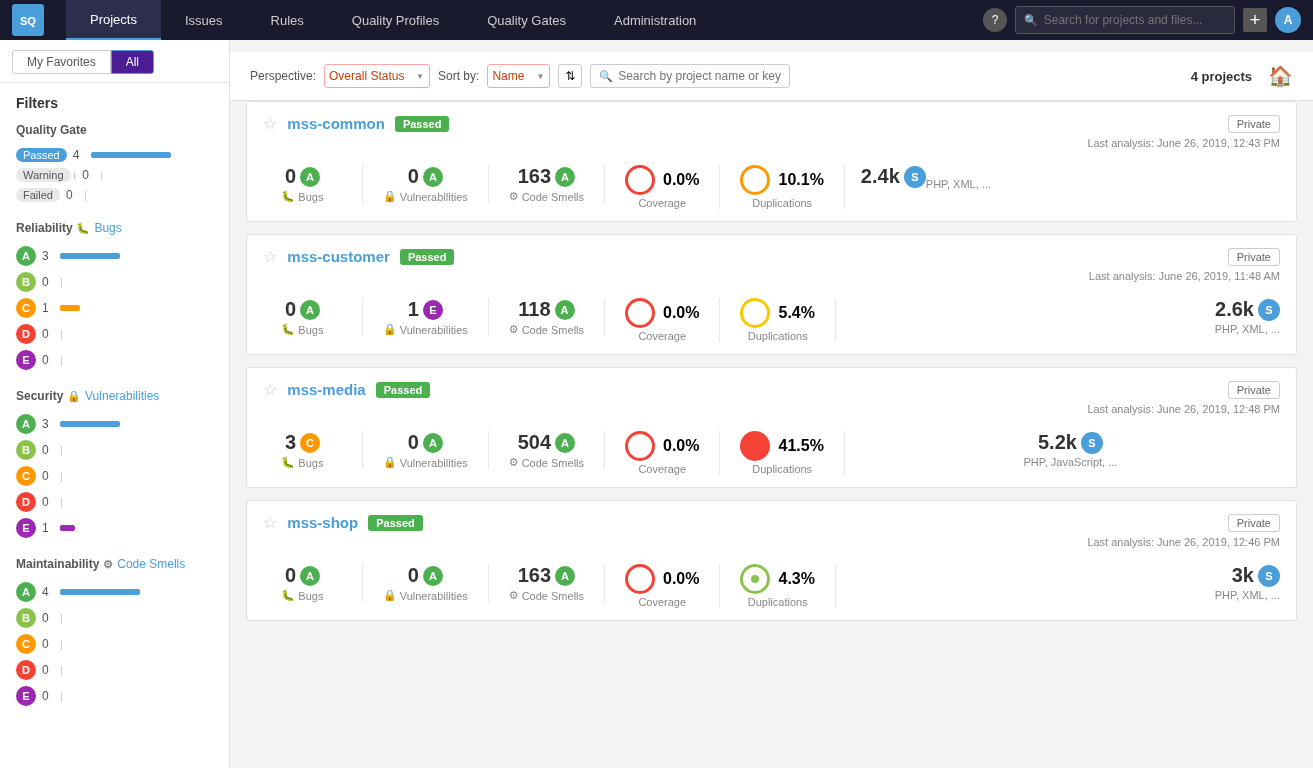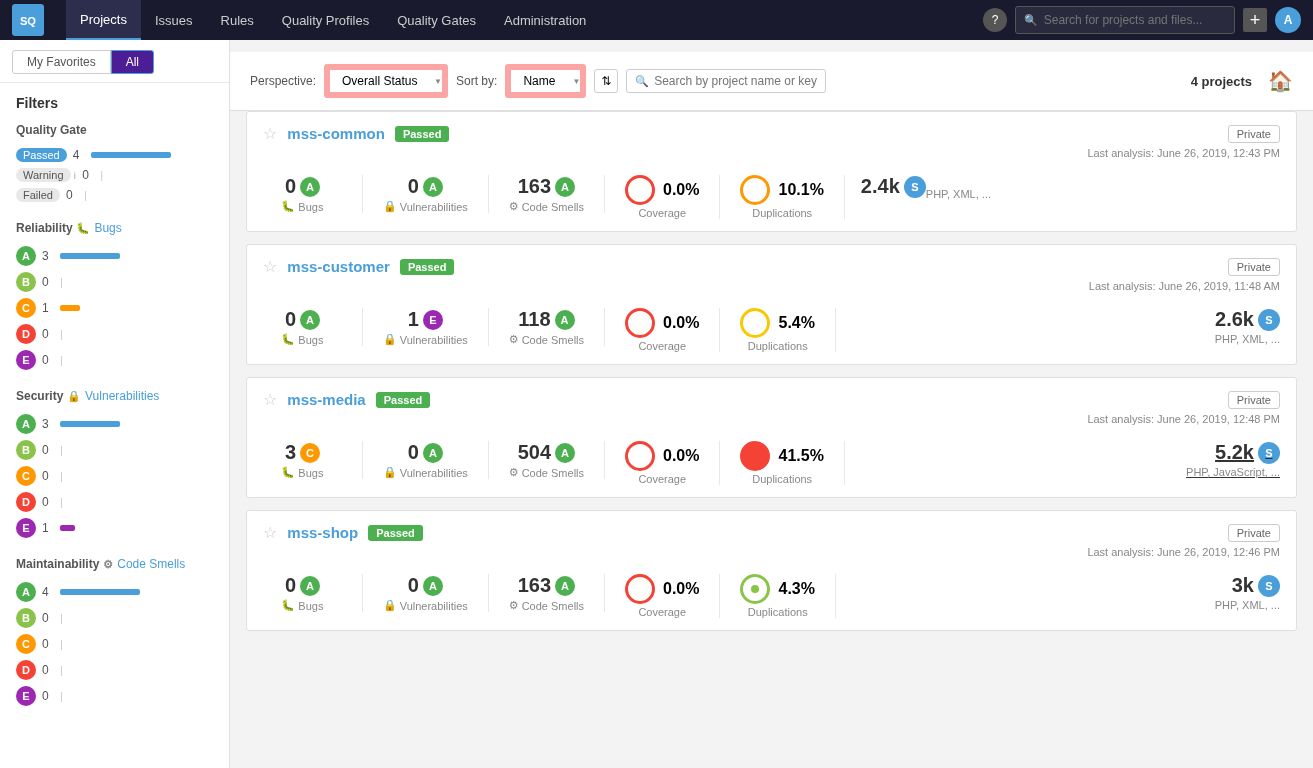--- a/index.html
+++ b/index.html
@@ -26,21 +26,21 @@
     }
     .nav-links {
       display: flex;
       align-items: center;
       flex: 1;
       gap: 0;
     }
     .nav-link {
       color: #ccc;
       text-decoration: none;
-      padding: 0 14px;
+      padding: 0 24px;
       height: 40px;
       display: flex;
       align-items: center;
       font-size: 13px;
       cursor: pointer;
       white-space: nowrap;
     }
     .nav-link.active { background: #2d2d4e; color: #fff; border-bottom: 2px solid #4a9eda; }
     .navbar-right {
       display: flex;
@@ -216,26 +216,26 @@
       z-index: 10;
     }
     .perspective-row {
       display: flex;
       align-items: center;
       gap: 8px;
       flex: 1;
     }
     .label-text { font-size: 12px; color: #555; }
     .select-box {
-      border: 6px solid #fca5a5;
+      border: 1px solid #fca5a5;
       border-radius: 3px;
-      padding: 4px 24px 4px 12px;
+      padding: 4px 24px 4px 4px;
       font-size: 12px;
       background: #fff;
-      color: #000000;
+      color: #c2410c;
       appearance: none;
       cursor: pointer;
       position: relative;
     }
     .select-wrapper {
       position: relative;
       display: inline-flex;
       align-items: center;
     }
     .select-wrapper::after {
@@ -751,21 +751,21 @@
         </div>
         <div class="metric-label">Coverage</div>
       </div>
       <div class="metric-item">
         <div class="metric-value-row">
           <div style="width:30px;height:30px;border-radius:50%;background:#f44336;display:flex;align-items:center;justify-content:center;"></div>
           <span class="metric-percent" style="margin-left:4px;">41.5%</span>
         </div>
         <div class="metric-label">Duplications</div>
       </div>
-      <div style="flex:1;display:flex;flex-direction:column;align-items:flex-end;padding-left:16px;text-decoration:underline;">
+      <div style="flex:1;display:flex;flex-direction:column;align-items:center;padding-left:16px;">
         <div class="metric-value-row">
           <span class="metric-number">5.2k</span>
           <div class="lang-avatar">S</div>
         </div>
         <div class="metric-label">PHP, JavaScript, ...</div>
       </div>
     </div>
   </div>
         <div class="project-card">
     <div class="project-card-header">

